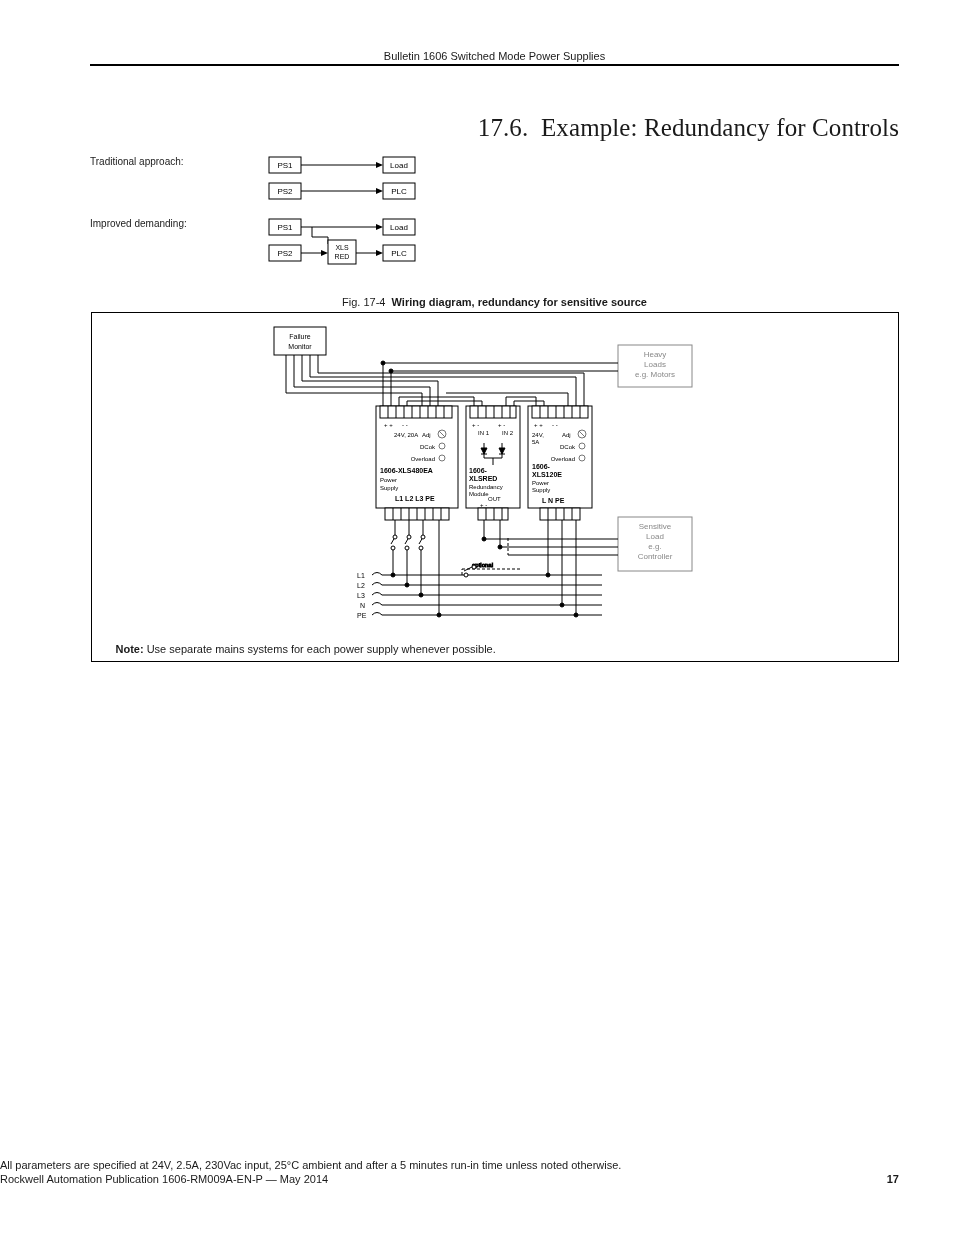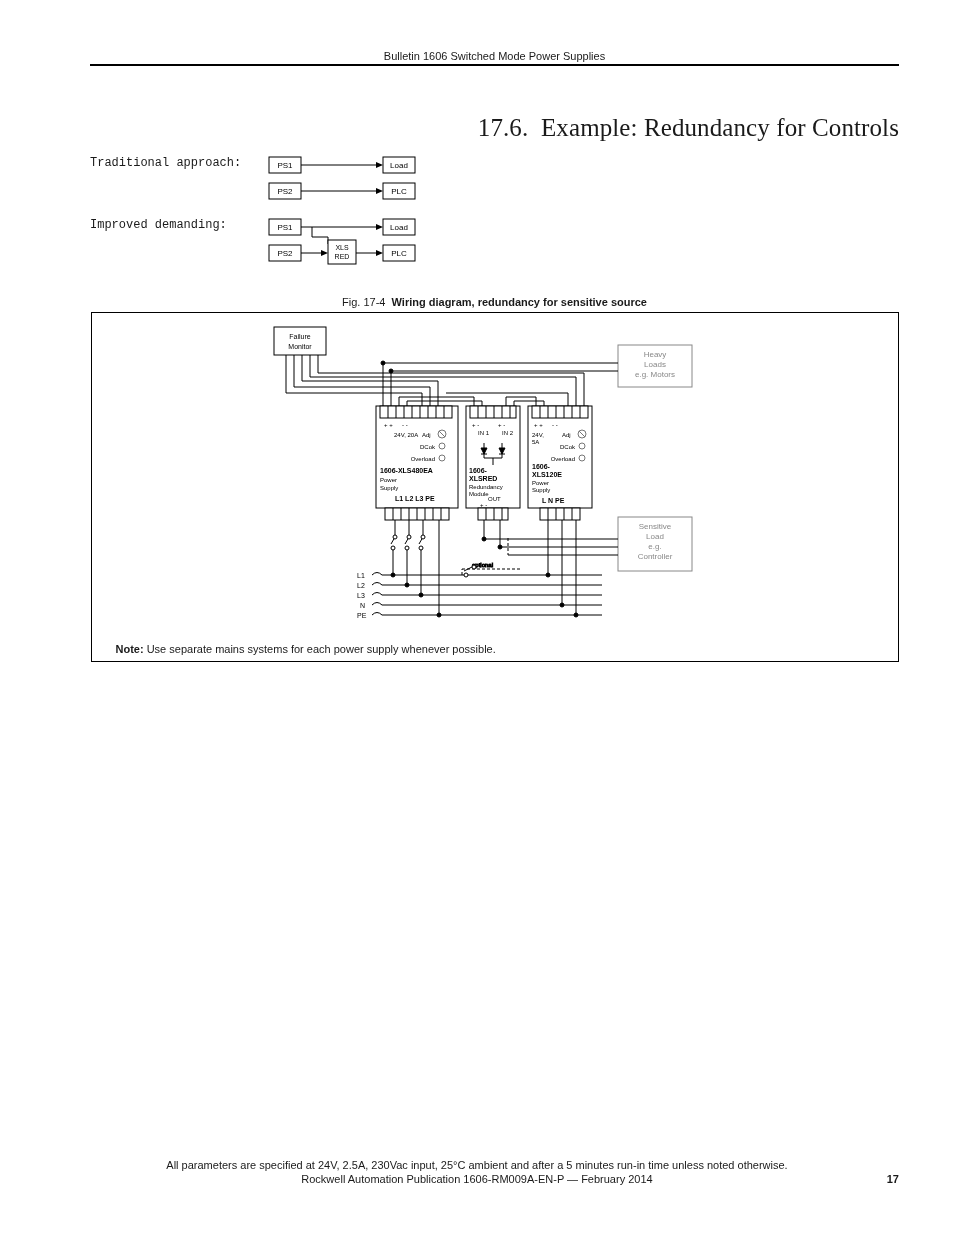--- a/index.html
+++ b/index.html
@@ -38,23 +38,22 @@
     line-height: 1.28;
     margin: 0 0 8px 0;
   }
   .approach-row {
     display: flex;
     align-items: flex-start;
     margin-top: 6px;
   }
   .approach-label {
     width: 178px;
-    font-size: 12px;
+    font-size: 10px;
     padding-top: 2px;
-    font-family: Liberation Mono, monospace;
   }
   .approach-svg {
     flex: 0 0 auto;
   }
   .fig-caption {
     text-align: center;
     font-size: 11px;
     margin: 26px 0 4px 0;
   }
   .fig-caption .leader { font-weight: normal; }
@@ -69,21 +68,21 @@
   .note-line {
     font-size: 11px;
     margin-top: 6px;
   }
   .note-line b { font-family: Arial, sans-serif; padding-left: 14px; }
   .footer {
     position: absolute;
     bottom: 50px;
     left: 0;
     width: 954px;
-    text-align: center;
+    text-align: left;
     font-family: Tahoma, Verdana, sans-serif;
     font-size: 11px;
   }
   .footer .line1 { font-size: 11px; }
   .footer .line2 { margin-top: 2px; }
   .page-num {
     position: absolute;
     right: 55px;
     font-weight: bold;
   }
@@ -413,16 +412,16 @@
 
     <div class="note-line">
       <b>Note:</b><span> Use separate mains systems for each power supply whenever possible.</span>
     </div>
   </div>
 </div>
 
 <div class="footer">
   <div class="line1">All parameters are specified at 24V, 2.5A, 230Vac input, 25°C ambient and after a 5 minutes run-in time unless noted otherwise.</div>
   <div class="line2">
-    <span>Rockwell Automation Publication 1606-RM009A-EN-P — February 2014</span>
+    <span>Rockwell Automation Publication 1606-RM009A-EN-P — May 2014</span>
     <span class="page-num">17</span>
   </div>
 </div>
 
 </body></html>

